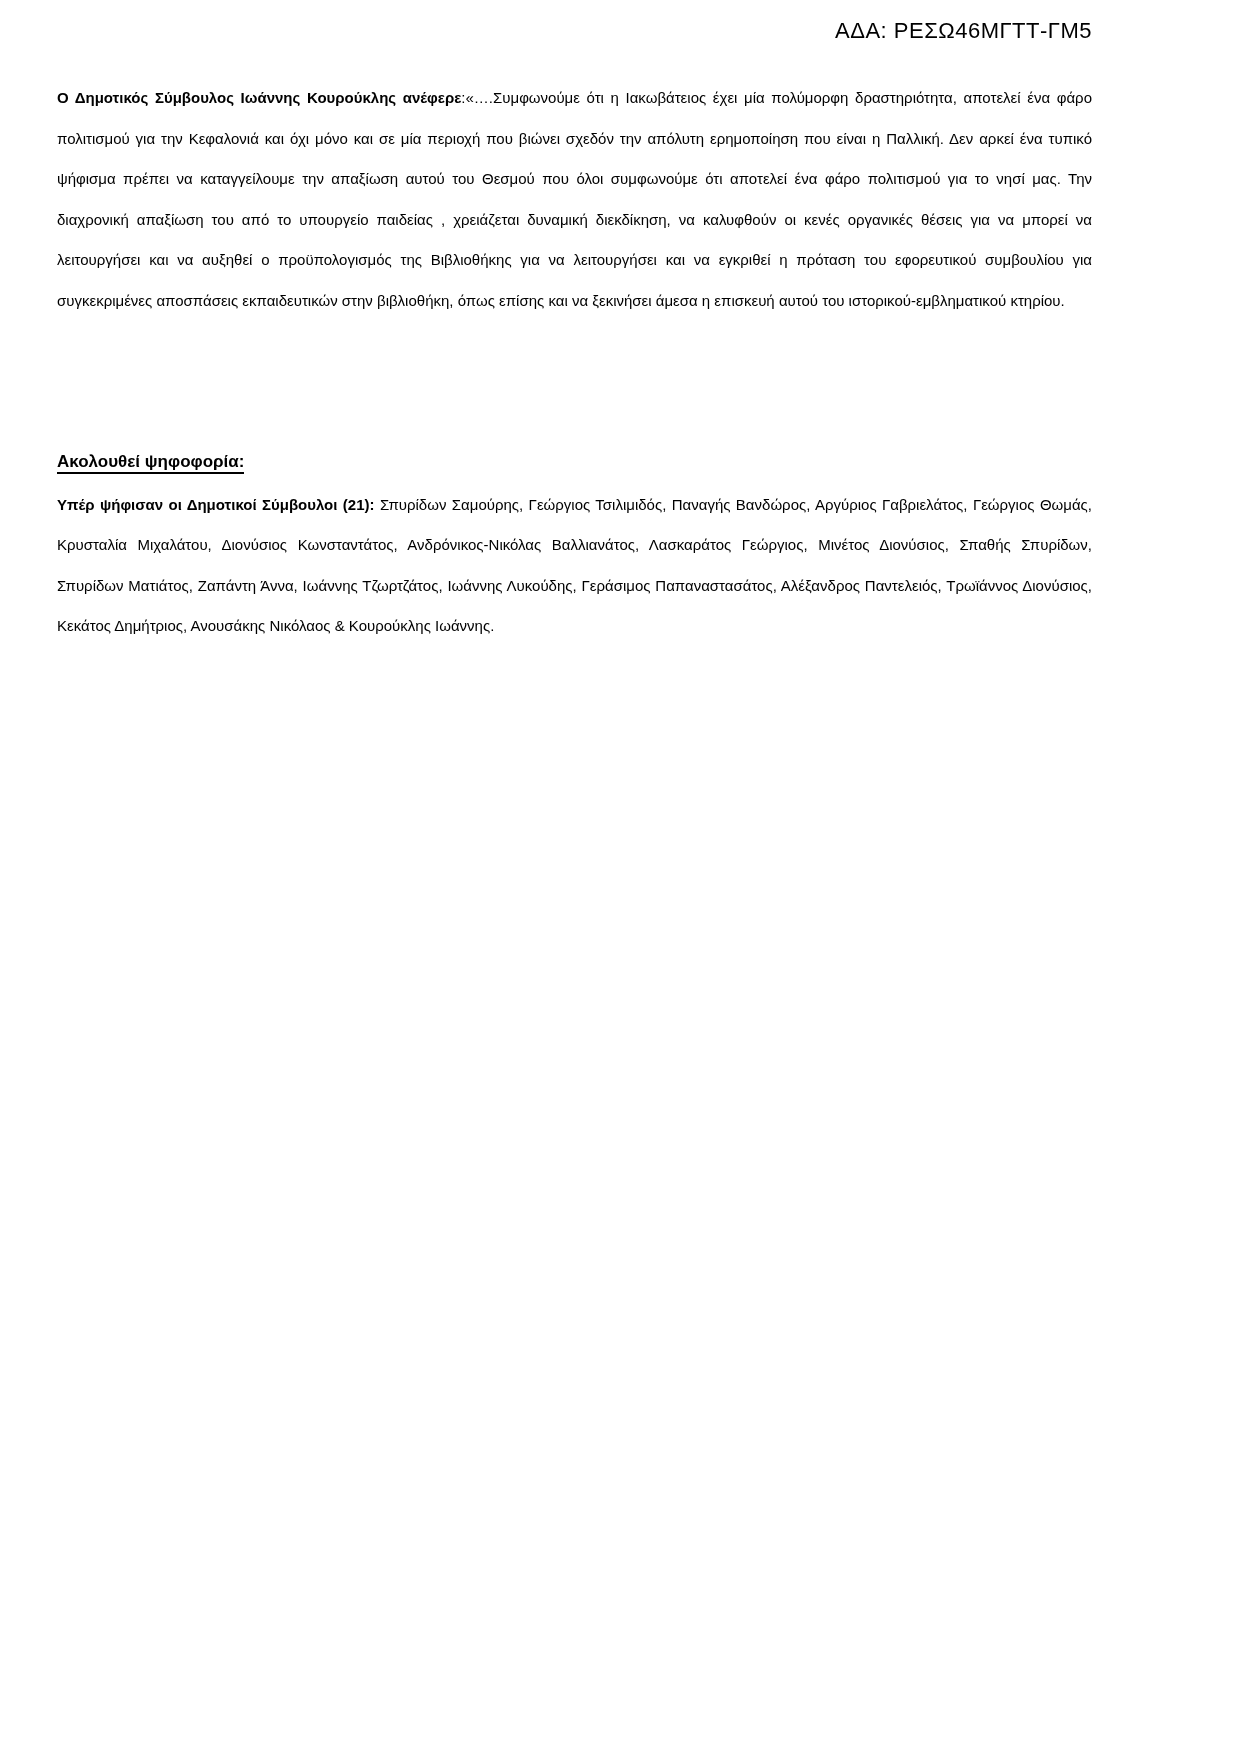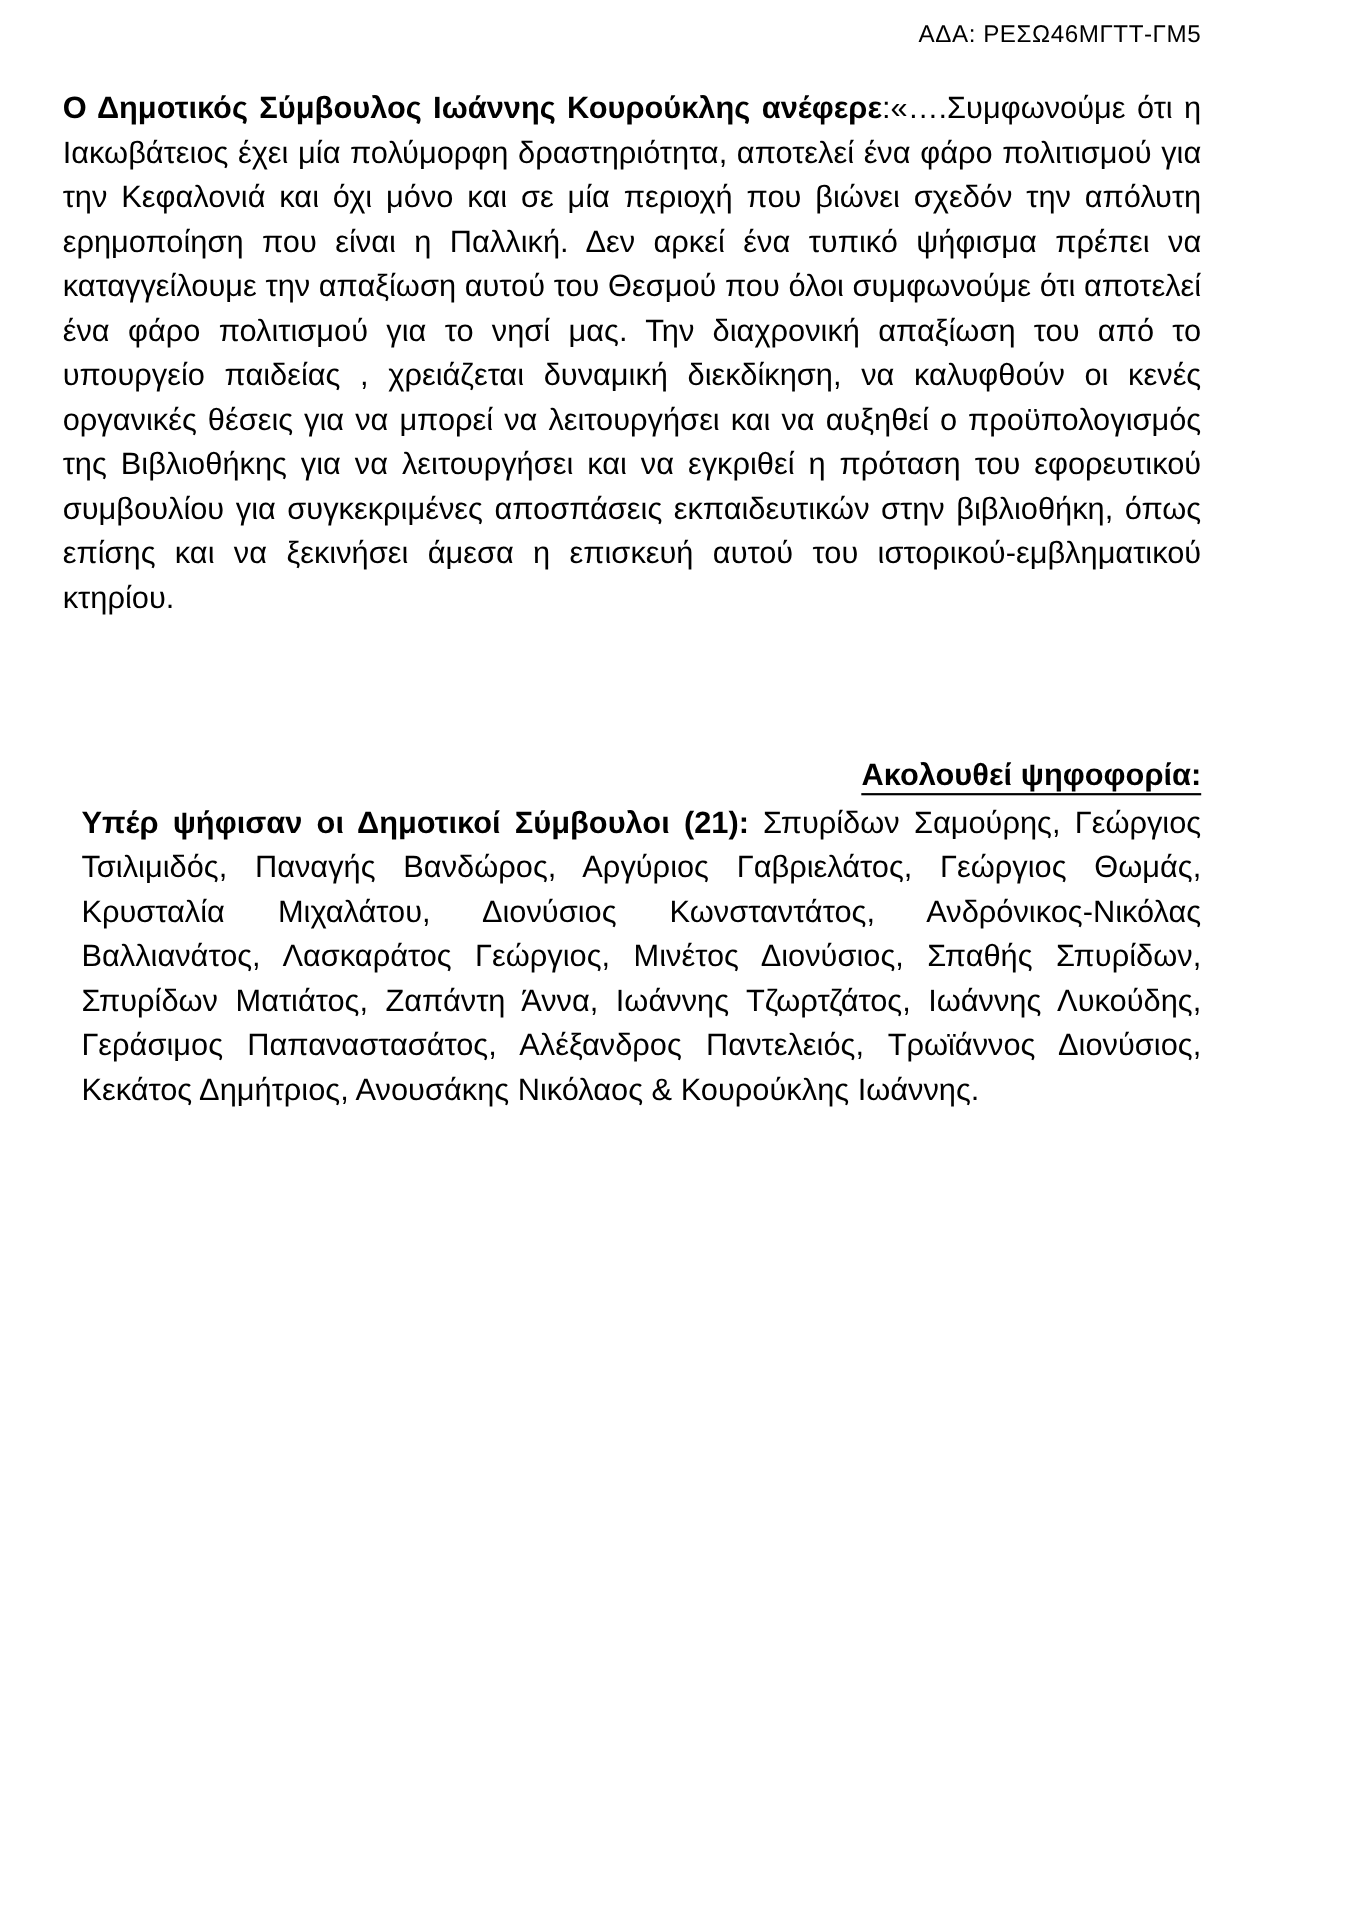--- a/index.html
+++ b/index.html
@@ -27,42 +27,40 @@
     color: #000000;
   }
   .content {
     position: absolute;
     top: 78px;
     left: 57px;
     width: 1035px;
   }
   .para {
     margin: 0;
-    font-size: 28px;
+    font-size: 15px;
     line-height: 40.5px;
     text-align: justify;
     color: #000000;
   }
   .para strong {
     font-weight: 700;
   }
   .voting-heading {
     margin: 121px 0 0 0;
-    font-size: 28px;
+    font-size: 17px;
     line-height: 40.5px;
     font-weight: 700;
-    text-align: right;
   }
   .voting-heading .underline {
     border-bottom: 2px solid #000000;
     padding-bottom: 1px;
   }
   .para-voters {
     margin-top: 2px;
-    margin-left: 17px;
   }
   .page-number {
     position: absolute;
     top: 1622px;
     left: 0;
     width: 1092px;
     text-align: right;
     font-size: 19px;
     color: #000000;
   }

